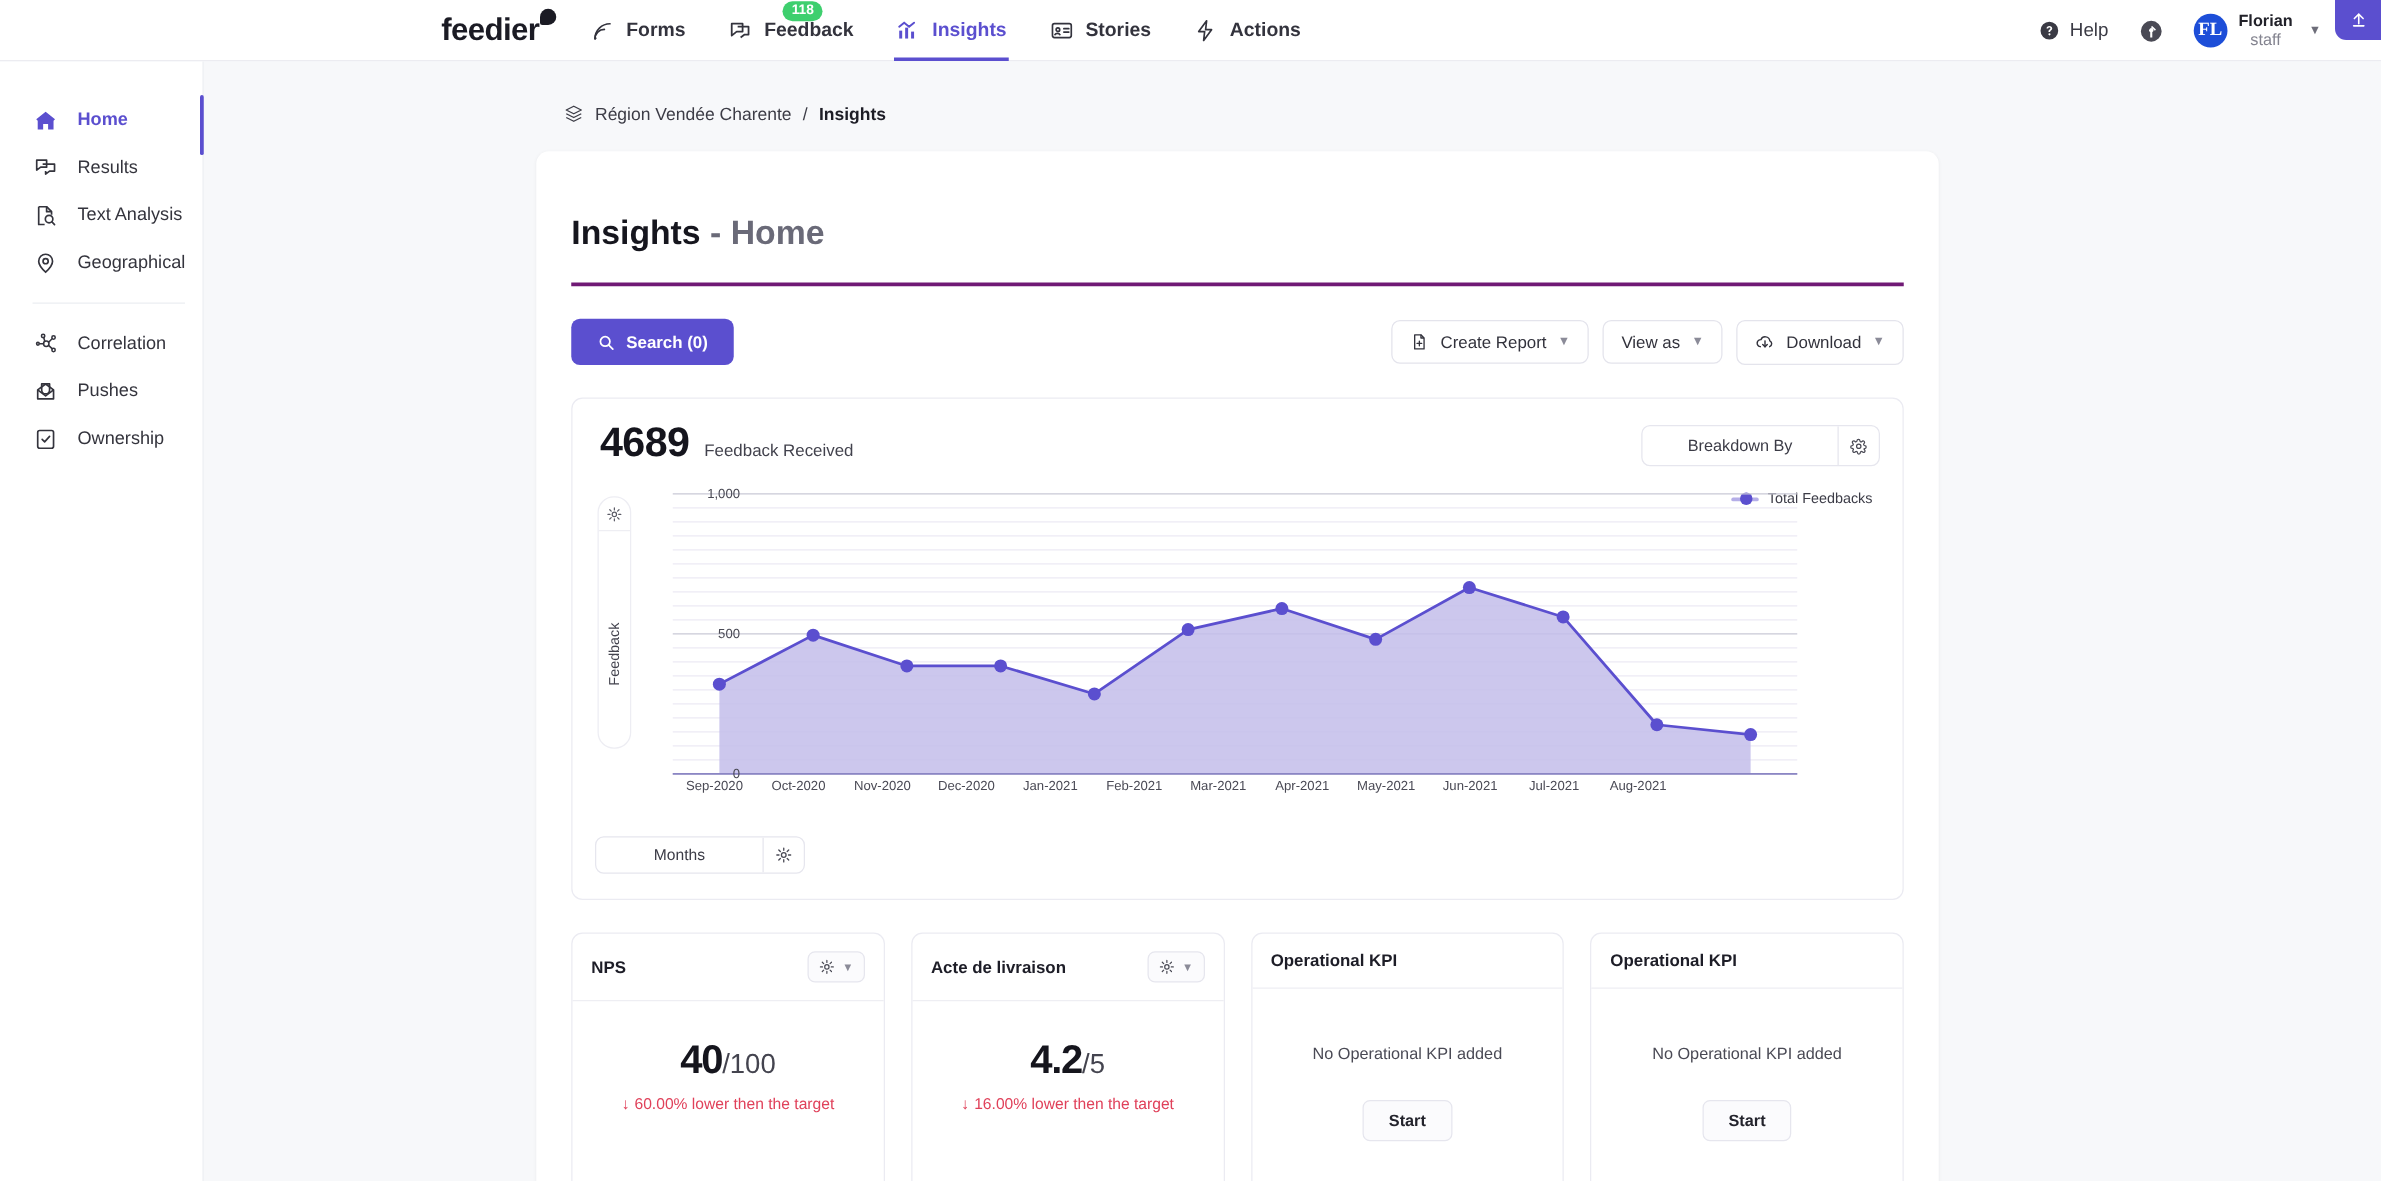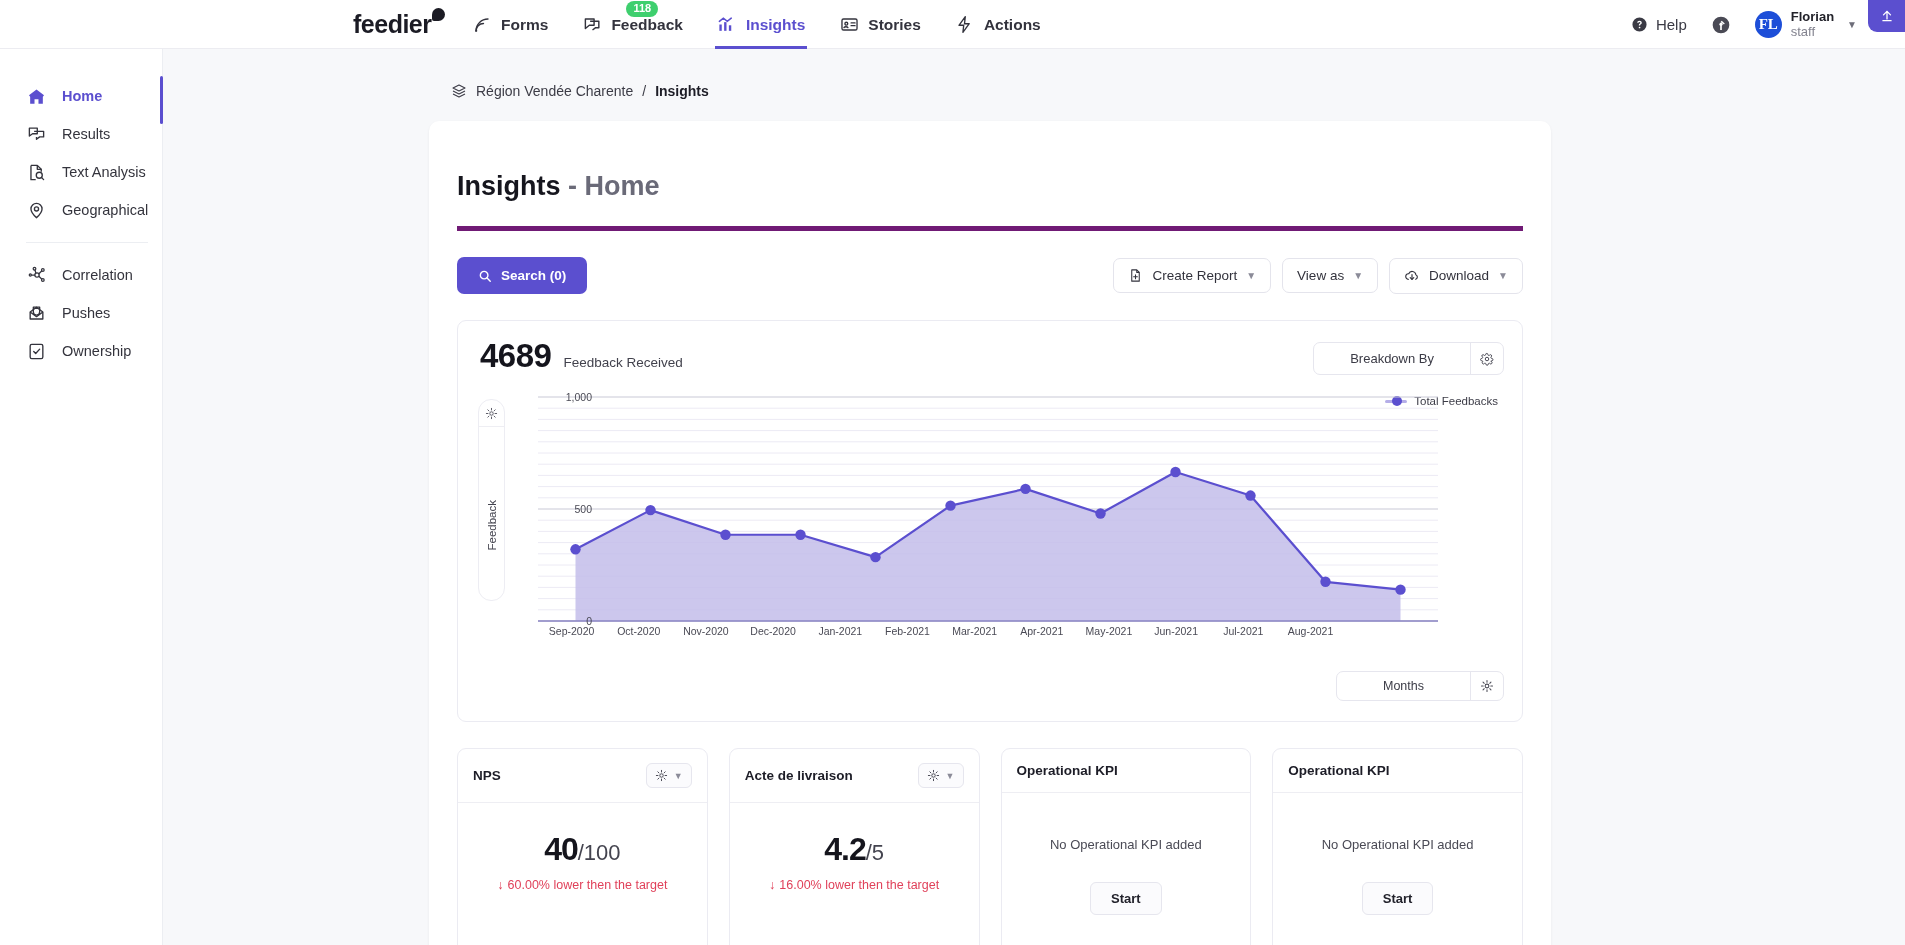--- a/index.html
+++ b/index.html
@@ -32,21 +32,21 @@
     position:relative; height:49px; display:flex; align-items:center; gap:9px;
     font-size:15.5px; font-weight:600; color:#33333d; cursor:pointer; padding:0 2px;
   }
   .navitem.active{ color:#5b4fcf; box-shadow: inset 0 -3px 0 0 #5b4fcf; }
   .navitem .ico{ display:flex; width:20px; height:20px; align-items:center; justify-content:center; }
   .badge{
     position:absolute; top:1px; left:46px;
     background:#3ecf6e; color:#fff; font-size:11px; font-weight:700;
     border-radius:9px; padding:2px 7px; line-height:1.05;
   }
-  .topright{ position:absolute; right:48px; top:0; height:49px; display:flex; align-items:center; gap:23px; }
+  .topright{ position:absolute; right:48px; top:0; height:49px; display:flex; align-items:center; gap:23px;text-align:center; }
   .help{ display:flex; align-items:center; gap:8px; font-size:15px; color:#3a3a44; cursor:pointer;}
   .gauge{ width:22px;height:22px; display:flex; align-items:center; justify-content:center; cursor:pointer;}
   .userbox{ display:flex; align-items:center; gap:9px; cursor:pointer;}
   .avatar{
     width:27px;height:27px;border-radius:50%; background:#1d4ed8; color:#fff;
     font-size:15px; font-weight:700; display:flex; align-items:center; justify-content:center;font-family:Liberation Serif, serif;
   }
   .uname{ font-size:13px; font-weight:700; color:#22222a; line-height:1.15;}
   .urole{ font-size:13px; color:#83838f; line-height:1.15;}
   .caret{ color:#6d6d79; font-size:10px; margin-left:4px;}
@@ -81,21 +81,21 @@
     margin:34px 0 0 288px; font-size:14px; color:#3c3c46;
   }
   .breadcrumb b{ font-weight:700; color:#1d1d26;}
   .panel{
     position:absolute; left:266px; top:72px; width:1122px; min-height:824px;
     background:#fff; border-radius:10px; box-shadow:0 1px 3px rgba(22,22,40,.06);
     padding:0 28px;
   }
   .page-title{
     font-size:27px; font-weight:700; color:#16161e; padding:50px 0 24px 0;
-    border-bottom:5px solid #701a75;
+    border-bottom:3px solid #701a75;
   }
   .page-title .soft{ color:#6a6a78; font-weight:700; }
 
   .toolbar{ display:flex; align-items:center; justify-content:space-between; padding:26px 0 0 0;}
   .btn-primary{
     display:flex; align-items:center; gap:9px;
     background:#5b4fcf; color:#fff; font-size:13.5px; font-weight:700;
     border:none; border-radius:7px; padding:11px 21px; cursor:pointer;
   }
   .tb-right{ display:flex; align-items:center; gap:11px;}
@@ -150,21 +150,21 @@
     position:absolute; left:7px; top:-3.5px; width:10px;height:10px;border-radius:50%;
     background:#5b4fcf;
   }
   .xlabels{
     position:absolute; left:62px; right:160px; top:236px; display:flex;
   }
   .xlabels span{ flex:1; text-align:center; font-size:10.5px; color:#4a4a55;}
   .ylabels{ position:absolute; left:0; top:0; width:60px; height:228px;}
   .ylabels span{ position:absolute; right:6px; font-size:10.5px; color:#4a4a55; transform:translateY(-50%);}
 
-  .months-row{ display:flex; justify-content:flex-end; margin-top:30px; padding-bottom:6px;}
+  .months-row{ display:flex; justify-content:flex-start; margin-top:30px; padding-bottom:6px;}
   .months{
     display:flex; align-items:stretch; border:1px solid #e6e6ee; border-radius:7px; overflow:hidden;
   }
   .months .m-label{ padding:7px 46px; font-size:12.5px; color:#3b3b46; cursor:pointer;}
   .months .m-gear{ border-left:1px solid #e6e6ee; padding:7px 9px; display:flex;align-items:center; cursor:pointer;}
 
   
   .kpi-row{ display:flex; gap:21px; margin-top:26px; }
   .kpi{
     flex:1; border:1px solid #ebebf2; border-radius:9px; background:#fff; min-height:215px;

